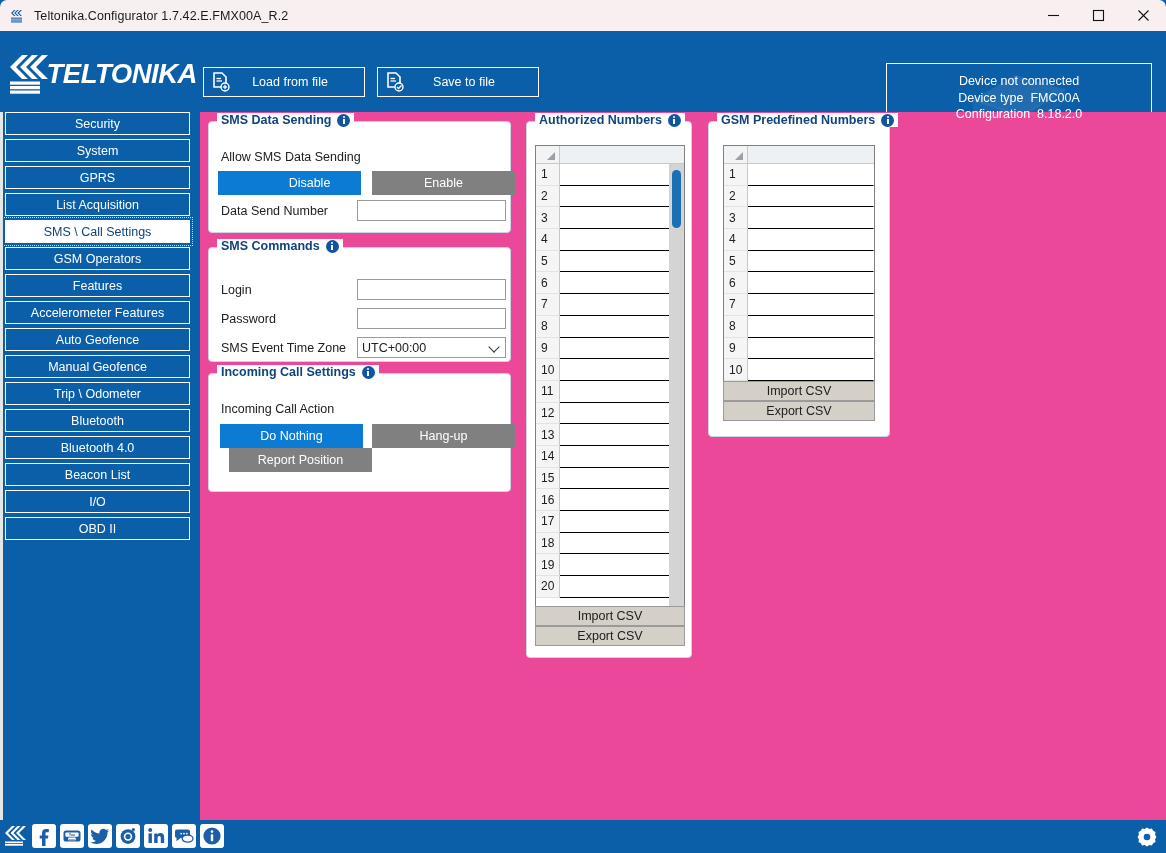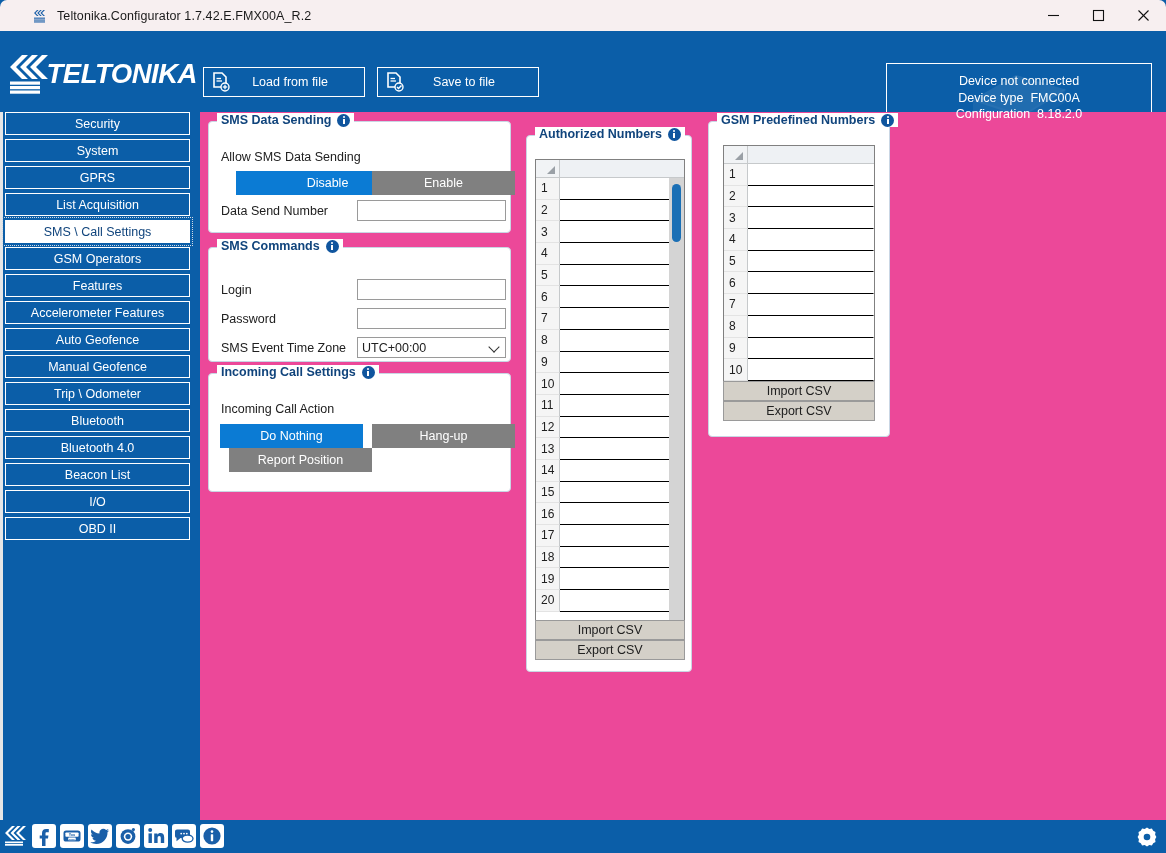--- a/index.html
+++ b/index.html
@@ -15,21 +15,21 @@
   #app {
     position: relative;
     width: 1166px; height: 853px;
     background: #0b5ea8;
   }
   .titlebar {
     position: absolute; left: 0; top: 0;
     width: 1166px; height: 31px;
     background: #f7eff0;
     border-top-left-radius: 7px; border-top-right-radius: 7px;
-    display: flex; align-items: center; padding-left: 23px;
+    display: flex; align-items: center;
   }
   .title-icon {
     width: 16px; height: 16px; margin-left: 10px; margin-right: 8px;
     position: relative; flex: 0 0 auto;
   }
   .title-text {
     font-size: 12.5px; color: #1a1a1a; letter-spacing: 0.1px;
     white-space: nowrap;
   }
   .winbtns { margin-left: auto; display: flex; height: 31px; }
@@ -398,21 +398,21 @@
     </div>
 
   <div class="content">
 
     <div class="group" style="left:8px; top:9px; width:303px; height:112px;">
       <div class="legend">
         <span>SMS Data Sending</span>
         <span class="infoicon"></span>
       </div>
       <div class="fieldlabel" style="position:absolute;left:12px;top:28px;">Allow SMS Data Sending</div>
-      <div class="segbtn seg-on" style="position:absolute;left:27px;top:49px;width:143px;padding-left:40px;">Disable</div>
+      <div class="segbtn seg-on" style="position:absolute;left:9px;top:49px;width:143px;padding-left:40px;">Disable</div>
       <div class="segbtn seg-off" style="position:absolute;left:154px;top:49px;width:143px;">Enable</div>
       <div class="fieldlabel" style="position:absolute;left:12px;top:82px;">Data Send Number</div>
       <input class="txtinput" style="position: absolute; left: 148px; top: 78px; width: 149px;" value="">
     </div>
 
     <div class="group" style="left:8px; top:135px; width:303px; height:115px;">
       <div class="legend">
         <span>SMS Commands</span>
         <span class="infoicon"></span>
       </div>
@@ -431,21 +431,21 @@
       <div class="legend">
         <span>Incoming Call Settings</span>
         <span class="infoicon"></span>
       </div>
       <div class="fieldlabel" style="position:absolute;left:12px;top:28px;">Incoming Call Action</div>
       <div class="segbtn seg-on" style="position:absolute;left:11px;top:50px;width:143px;">Do Nothing</div>
       <div class="segbtn seg-off" style="position:absolute;left:154px;top:50px;width:143px;">Hang-up</div>
       <div class="segbtn seg-off" style="position:absolute;left:11px;top:74px;width:143px;">Report Position</div>
     </div>
 
-    <div class="group" style="left:326px; top:23px; width:166px; height:537px;">
+    <div class="group" style="left:326px; top:9px; width:166px; height:537px;">
       <div class="legend">
         <span>Authorized Numbers</span>
         <span class="infoicon"></span>
       </div>
       <div class="gridwrap" style="left:8px; top:23px; width:150px; height:463px;" id="auth-grid">
         <div class="gridhdr">
           <div class="corner"></div>
           <div class="colhdr"></div>
         </div>
         <div class="gridbody" id="auth-rows">

